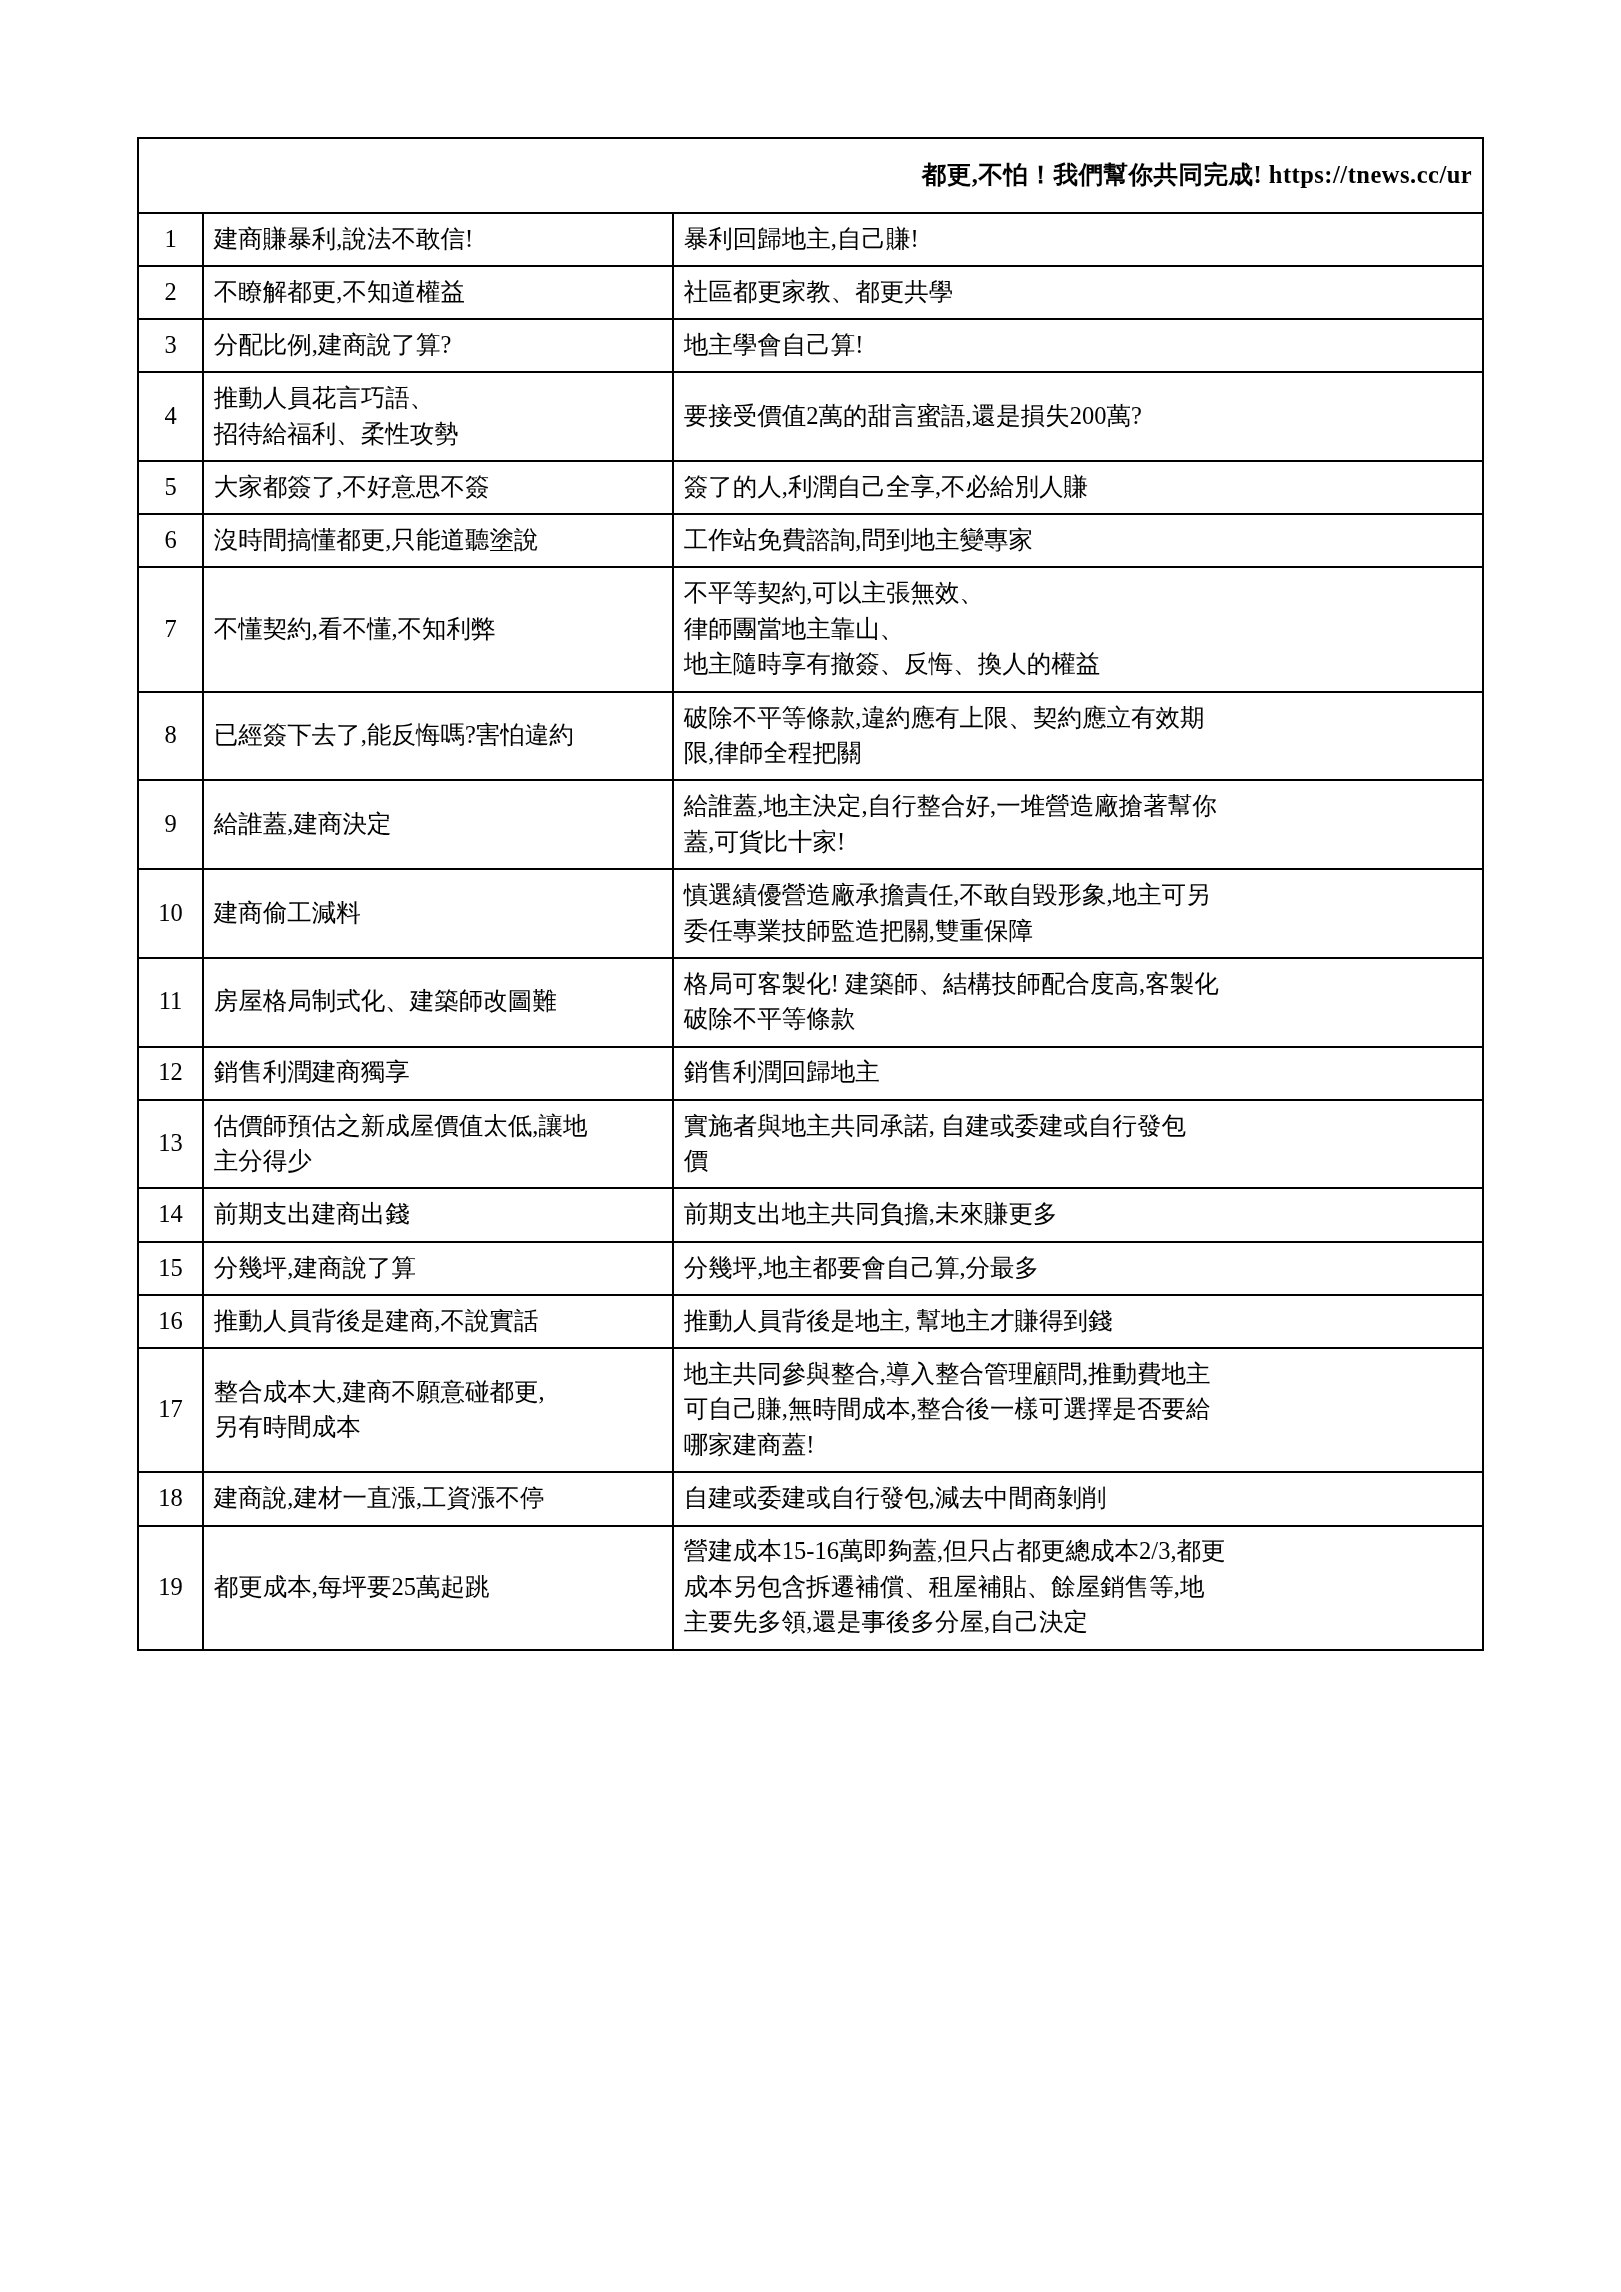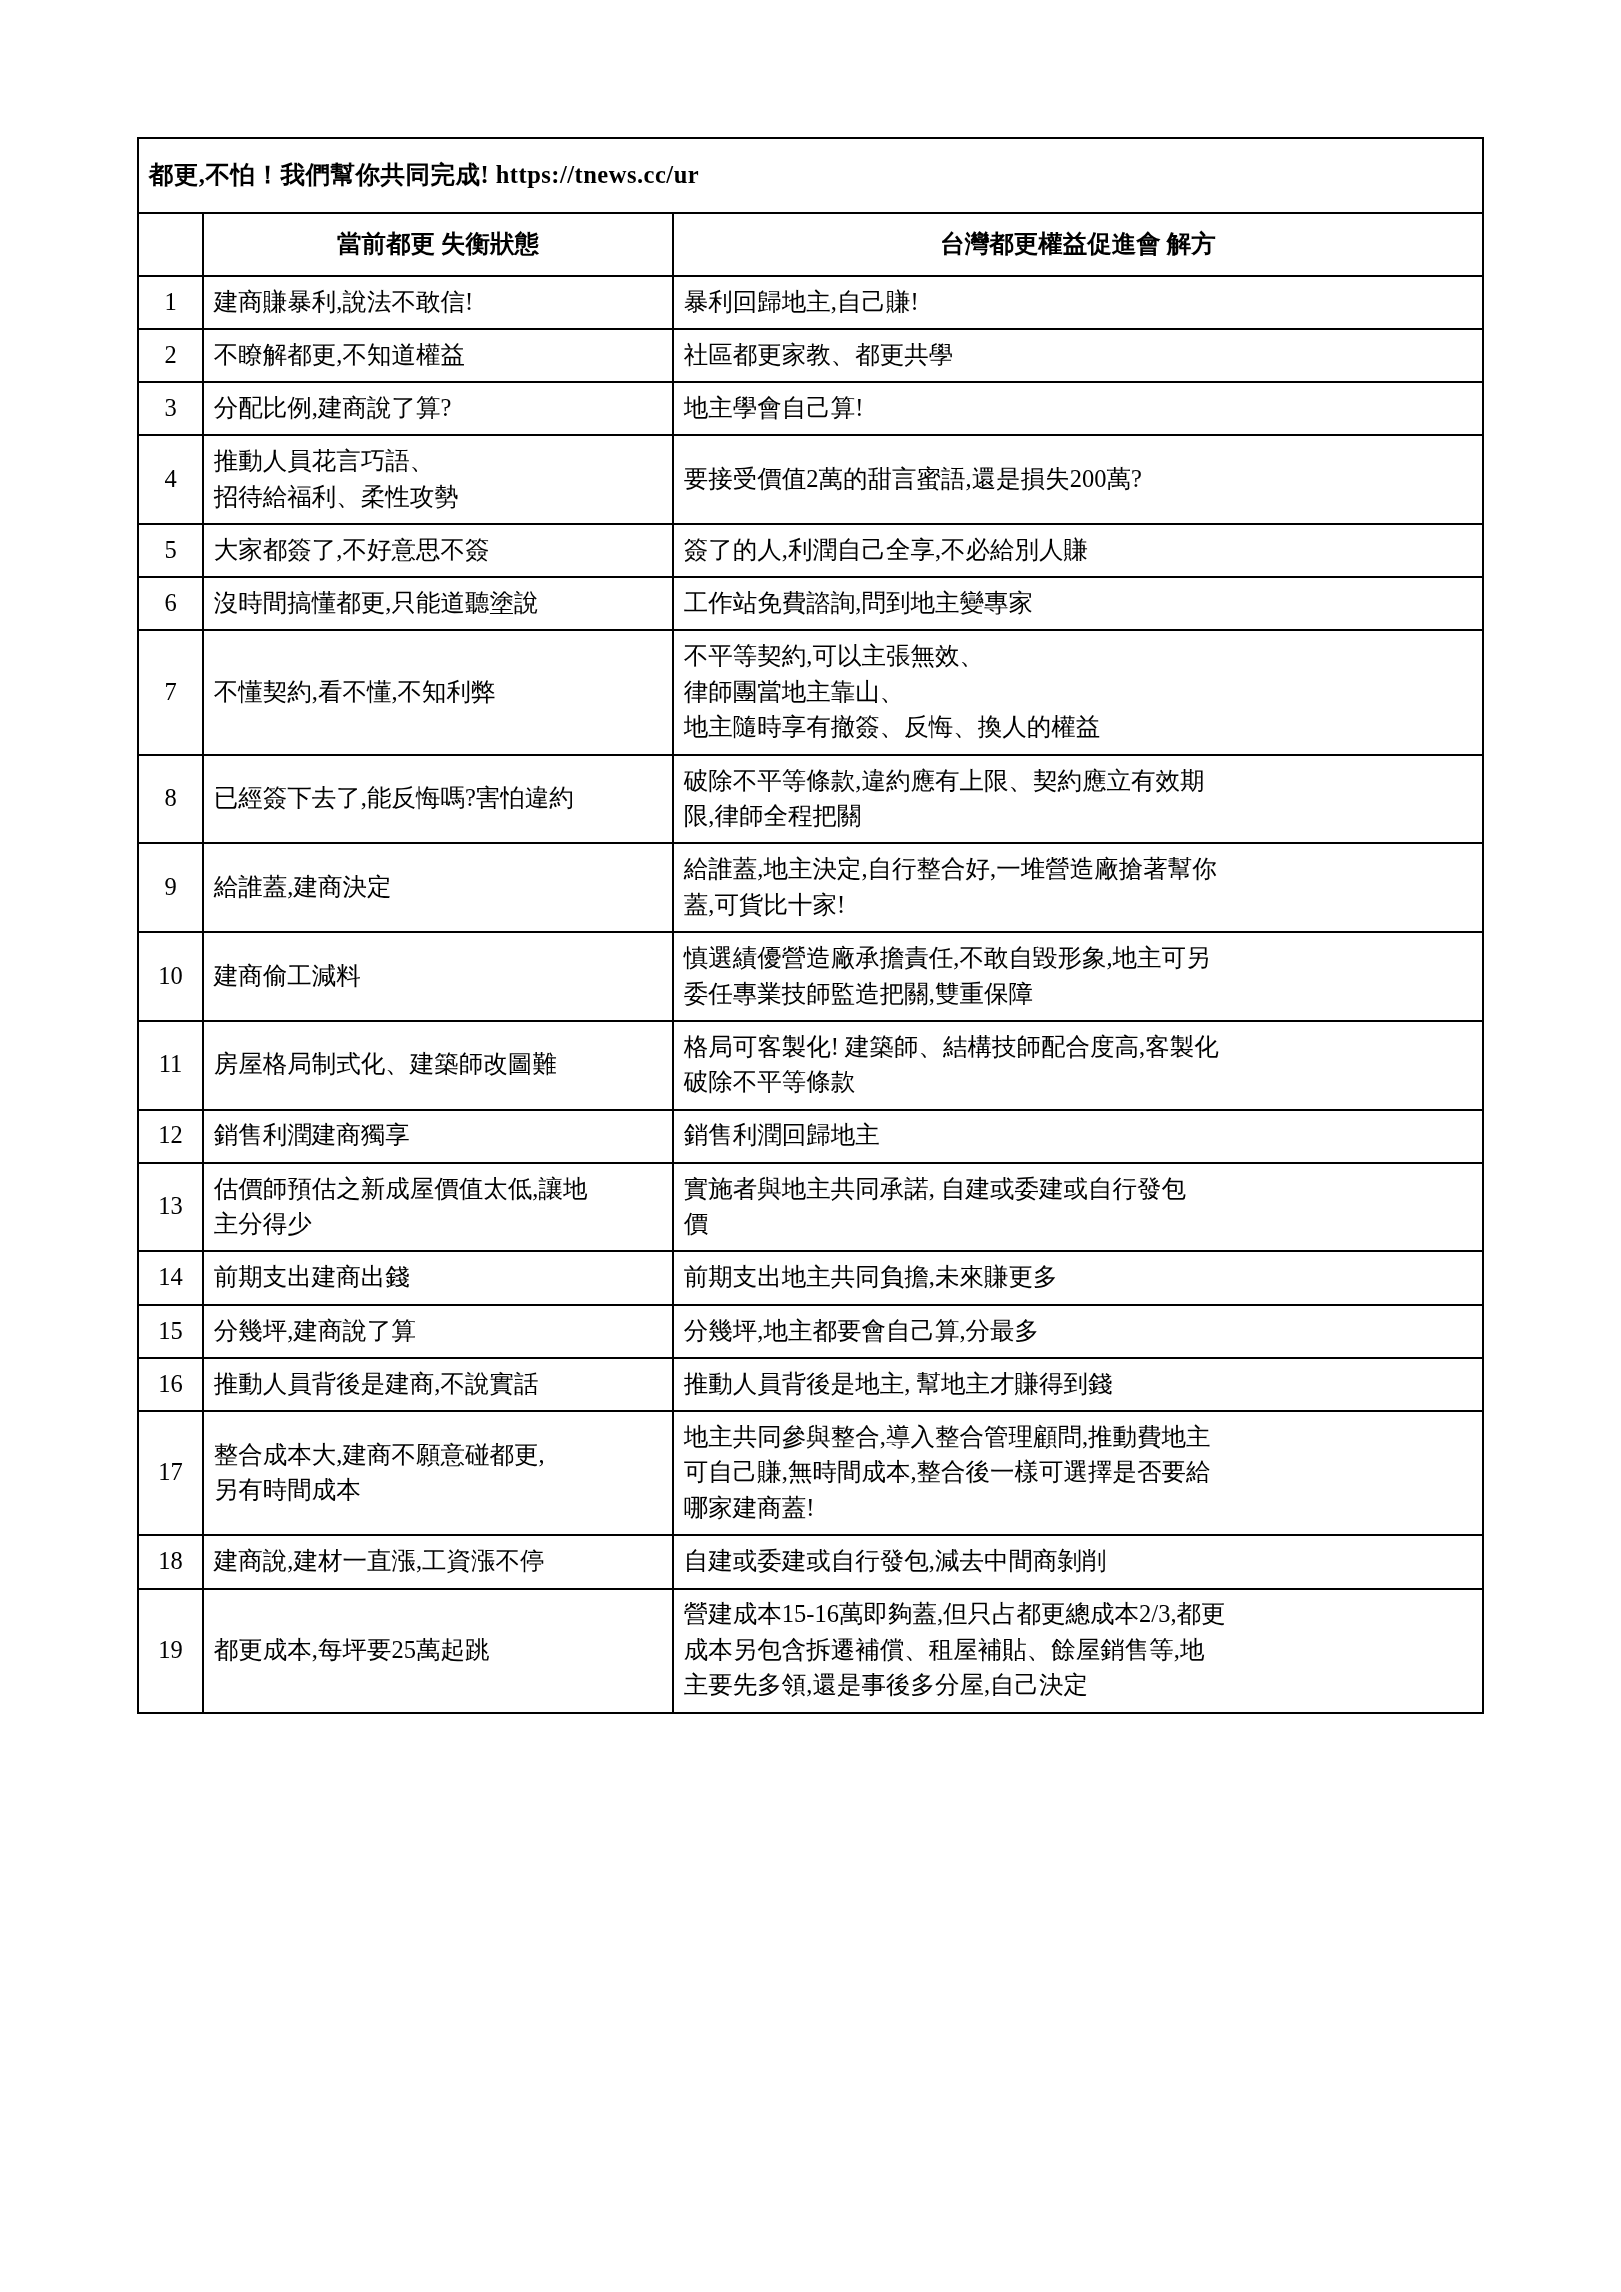--- a/index.html
+++ b/index.html
@@ -27,21 +27,21 @@
   }
   table.doc-table td {
     border: 2px solid #000000;
     padding: 6.9px 9.8px 8.8px 9.8px;
     vertical-align: middle;
     font-size: 24.5px;
     line-height: 1.45;
     word-break: break-word;
   }
   .title-cell {
-    text-align: left;
+    text-align: right;
     font-weight: bold;
     font-size: 33px;
     padding: 17.6px 9.8px 19.6px 9.8px !important;
     letter-spacing: 0.5px;
     margin-left: 40px;
   }
   .hdr-num {
     width: 65px;
   }
   .hdr-problem {
@@ -75,25 +75,20 @@
   <table class="doc-table">
     <colgroup>
       <col class="hdr-num">
       <col class="hdr-problem">
       <col class="hdr-solution">
     </colgroup>
     <tbody>
       <tr>
         <td class="title-cell" colspan="3">都更,不怕！我們幫你共同完成! https://tnews.cc/ur</td>
       </tr>
-      <tr>
-        <td class="col-head"></td>
-        <td class="col-head">當前都更  失衡狀態</td>
-        <td class="col-head">台灣都更權益促進會  解方</td>
-      </tr>
 
       <tr>
         <td class="num">1</td>
         <td class="prob">
             <span class="ln">建商賺暴利,說法不敢信!</span>
           </td>
         <td class="sol">
             <span class="ln">暴利回歸地主,自己賺!</span>
           </td>
       </tr>

